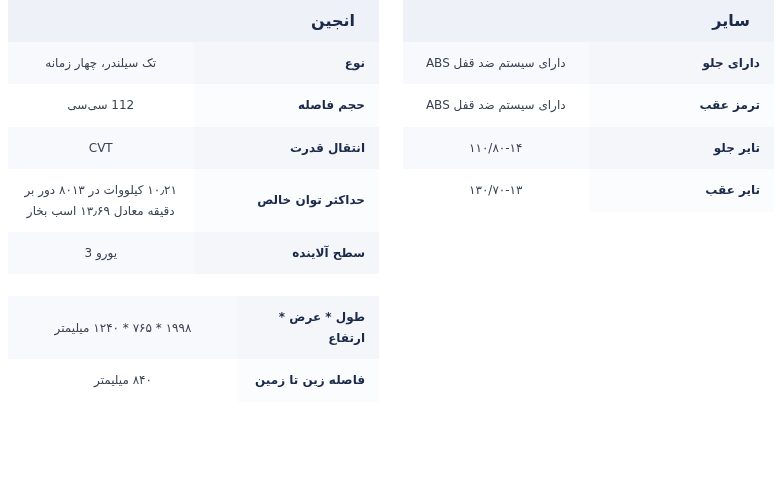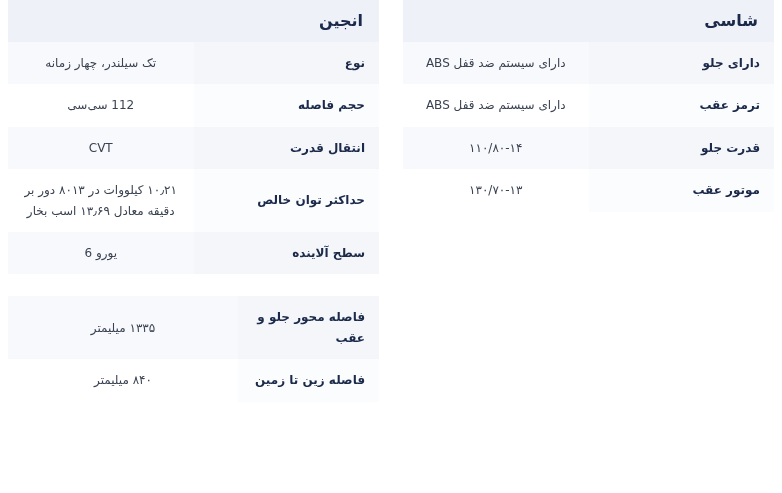--- a/index.html
+++ b/index.html
@@ -38,21 +38,21 @@
     border-collapse: collapse;
     table-layout: fixed;
     direction: rtl;
   }
   .spec-table .title-row th {
     background: #eef1f7;
     color: #1b2a4a;
     font-size: 16px;
     font-weight: bold;
     text-align: right;
-    padding: 11px 16px 12px 14px;
+    padding: 11px 24px 12px 14px;
     border: none;
     letter-spacing: 0;
   }
   .spec-table td {
     padding: 11px 14px;
     font-size: 12px;
     vertical-align: middle;
     border: none;
     line-height: 1.7;
   }
@@ -86,38 +86,38 @@
 <body>
 
 <div class="page">
   <div class="grid">
 
     <div class="col col-left">
 
       <table class="spec-table">
         <thead>
           <tr class="title-row">
-            <th colspan="2">شاسی</th>
+            <th colspan="2">سایر</th>
           </tr>
         </thead>
         <tbody>
           <tr>
             <td class="label">دارای جلو</td>
             <td class="value">دارای سیستم ضد قفل ABS</td>
           </tr>
           <tr>
             <td class="label">ترمز عقب</td>
             <td class="value">دارای سیستم ضد قفل ABS</td>
           </tr>
           <tr>
-            <td class="label">قدرت جلو</td>
+            <td class="label">تایر جلو</td>
             <td class="value">۱۱۰/۸۰-۱۴</td>
           </tr>
           <tr>
-            <td class="label">موتور عقب</td>
+            <td class="label">تایر عقب</td>
             <td class="value">۱۳۰/۷۰-۱۳</td>
           </tr>
         </tbody>
       </table>
 
 
     </div>
 
     <div class="col col-right">
 
@@ -139,30 +139,30 @@
           <tr>
             <td class="label">انتقال قدرت</td>
             <td class="value">CVT</td>
           </tr>
           <tr>
             <td class="label">حداکثر توان خالص</td>
             <td class="value">۱۰٫۲۱ کیلووات در ۸۰۱۳ دور بر دقیقه معادل ۱۳٫۶۹ اسب بخار</td>
           </tr>
           <tr>
             <td class="label">سطح آلاینده</td>
-            <td class="value">یورو 6</td>
+            <td class="value">یورو 3</td>
           </tr>
         </tbody>
       </table>
 
       <table class="spec-table">
         <tbody>
           <tr>
-            <td class="label">فاصله محور جلو و عقب</td>
-            <td class="value">۱۳۳۵ میلیمتر</td>
+            <td class="label">طول * عرض * ارتفاع</td>
+            <td class="value">۱۹۹۸ * ۷۶۵ * ۱۲۴۰ میلیمتر</td>
           </tr>
           <tr>
             <td class="label">فاصله زین تا زمین</td>
             <td class="value">۸۴۰ میلیمتر</td>
           </tr>
 
         </tbody>
       </table>
 
     </div>

